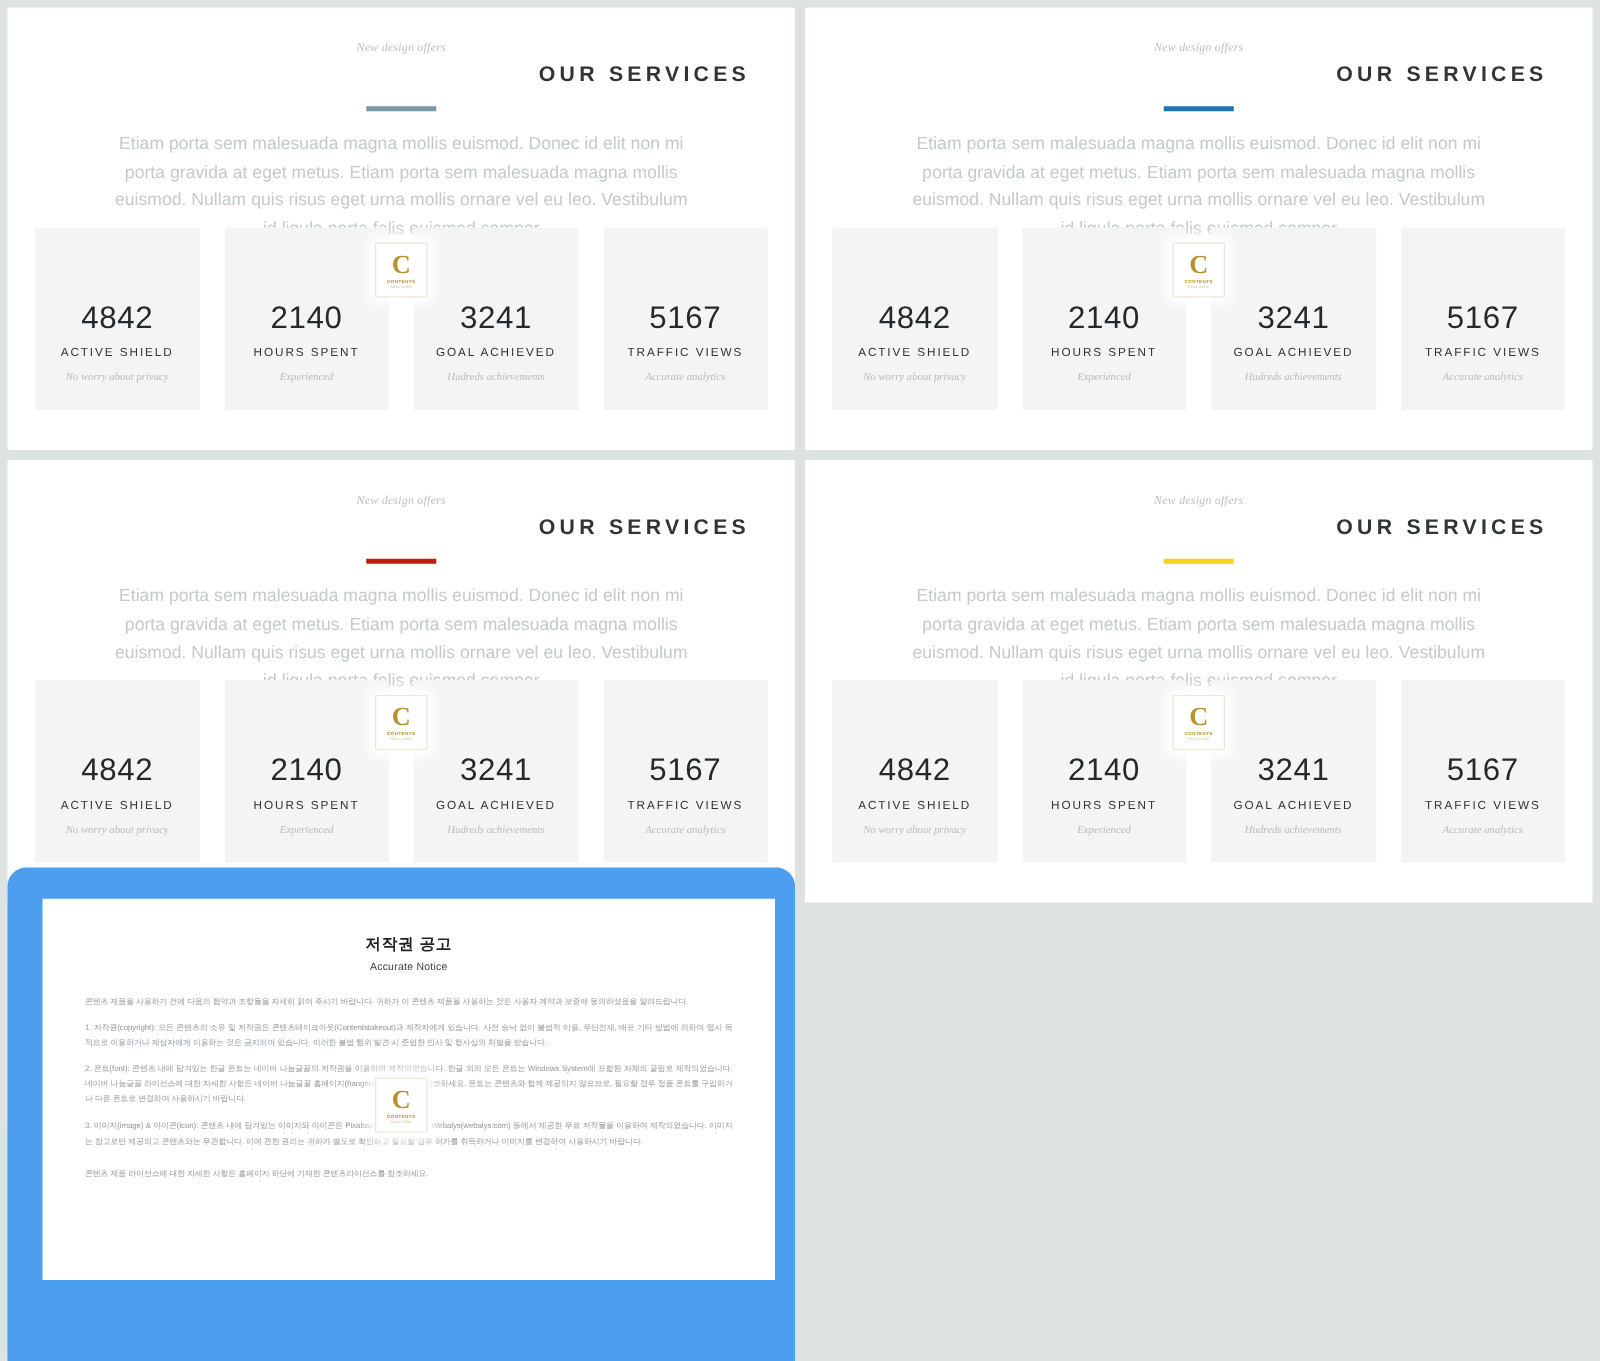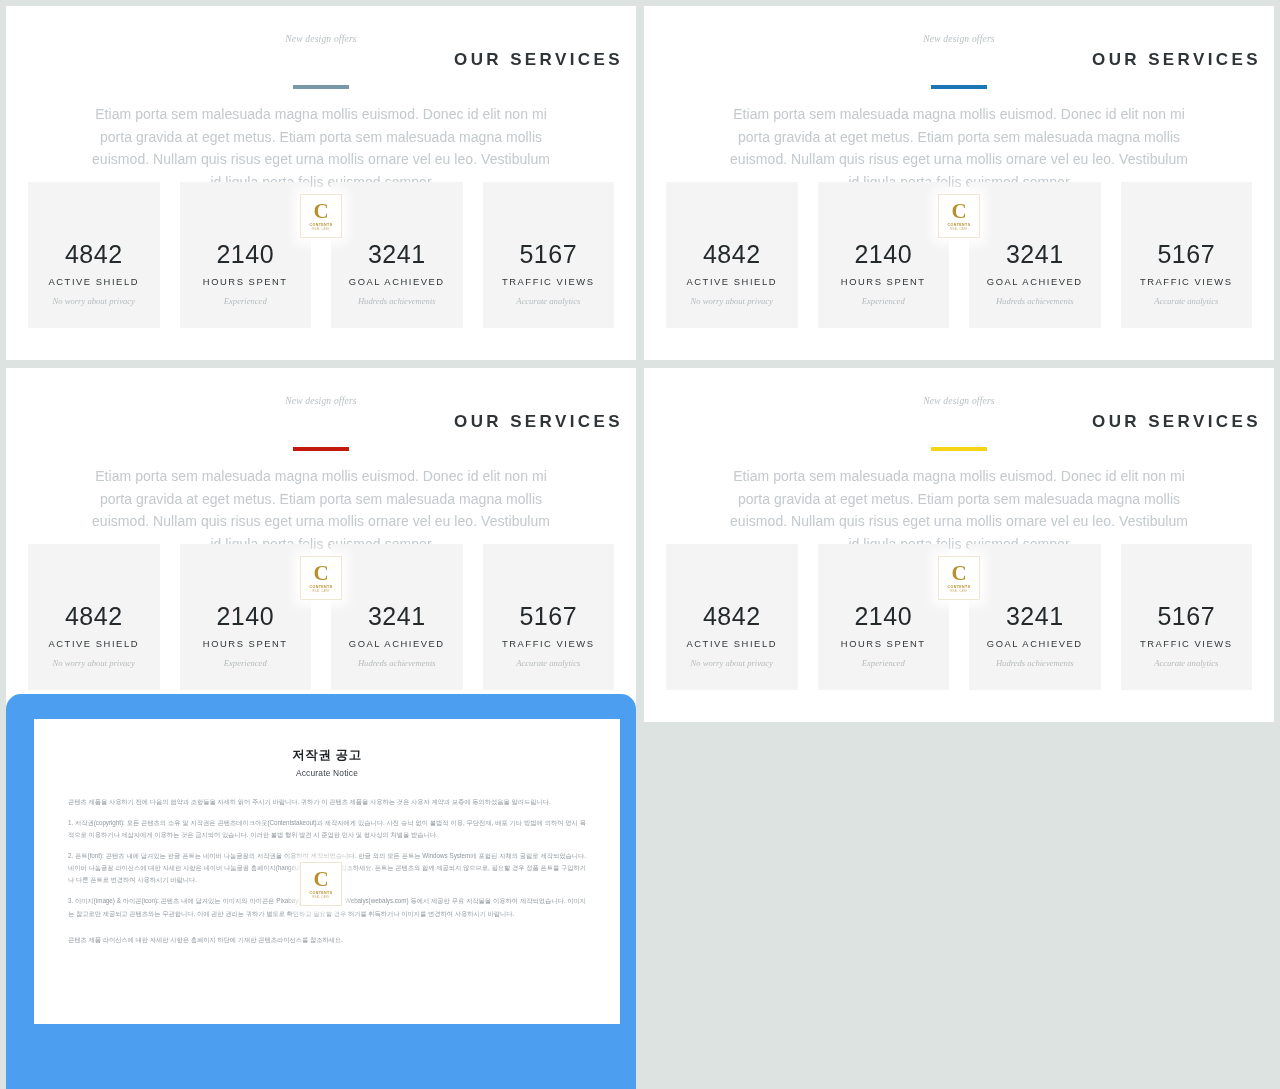--- a/index.html
+++ b/index.html
@@ -27,21 +27,21 @@
   }
   .slide-1 { left: 6px;   top: 6px;   width: 630px; height: 354px; }
   .slide-2 { left: 644px; top: 6px;   width: 630px; height: 354px; }
   .slide-3 { left: 6px;   top: 368px; width: 630px; height: 354px; }
   .slide-4 { left: 644px; top: 368px; width: 630px; height: 354px; }
 
   .slide-inner {
     position: relative;
     width: 100%;
     height: 100%;
-    padding: 0 13px;
+    padding: 0 36px;
   }
 
   
   .eyebrow {
     text-align: center;
     font-family: "Liberation Serif", serif;
     font-style: italic;
     font-size: 9.5px;
     color: #b9bfc2;
     letter-spacing: .2px;

